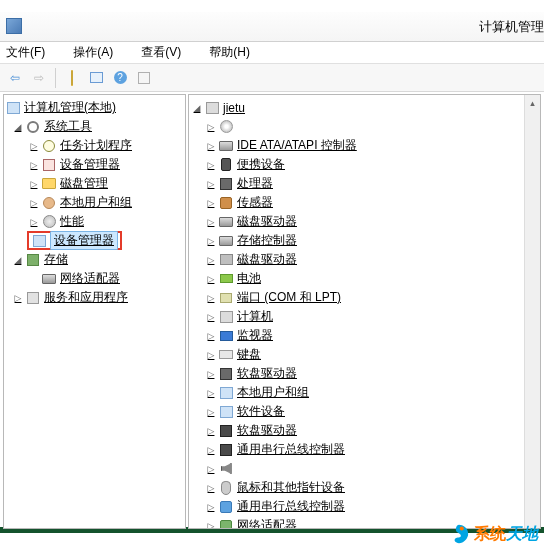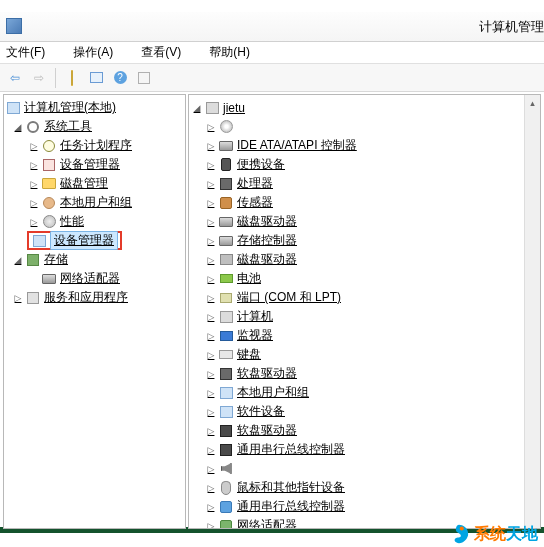--- a/index.html
+++ b/index.html
@@ -126,21 +126,21 @@
     display:flex;
     align-items:center;
     gap:4px;
     font-size:16px;
     font-weight:bold;
   }
   .watermark .wlogo {
     width:22px;height:22px;
   }
   .wt1 { color:#ff7a00; }
-  .wt2 { color:#00a5e3; }
+  .wt2 { color:#00a5e3;font-style:italic; }
   
   .ic-folder { background:#ffd76a;border:1px solid #caa63a;width:14px;height:11px;border-radius:1px; }
   .ic-gear { width:12px;height:12px;border:2px solid #7b7b7b;border-radius:50%;position:relative; }
   .ic-disk { width:14px;height:10px;background:linear-gradient(#dcdcdc,#9a9a9a);border:1px solid #666;border-radius:1px; }
   .ic-mon { width:13px;height:10px;background:#3b7bd6;border:1px solid #245a9a; }
   .ic-dev { width:13px;height:12px;background:#cfe3f7;border:1px solid #7fa8d4; }
   .ic-chip { width:12px;height:12px;background:#6a6a6a;border:1px solid #333; }
   .ic-net { width:12px;height:12px;background:#7bb56c;border:1px solid #4c8a3f;border-radius:2px; }
   .ic-key { width:14px;height:9px;background:#e7e7e7;border:1px solid #999; }
   .ic-snd { width:11px;height:11px;background:#888;border:1px solid #555; clip-path:polygon(0 30%,40% 30%,100% 0,100% 100%,40% 70%,0 70%);}

